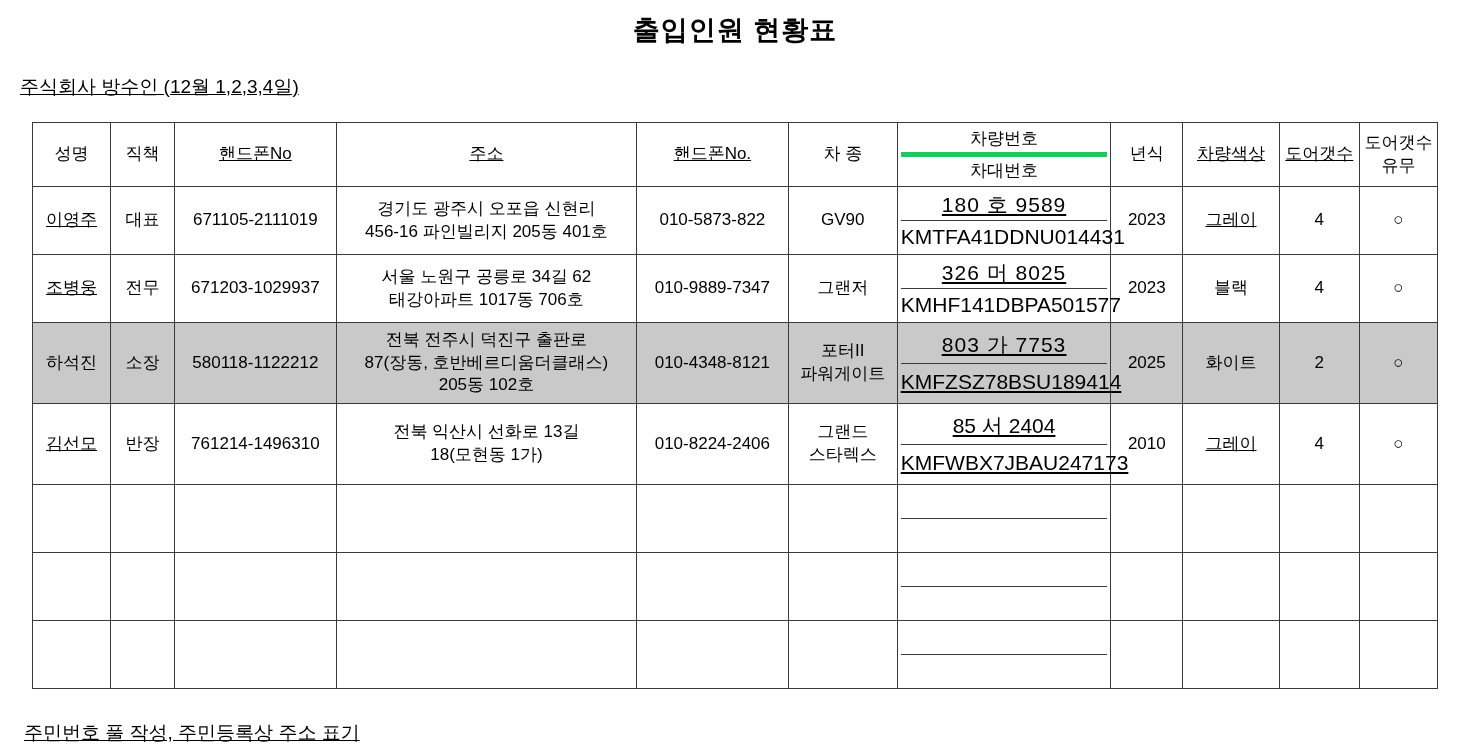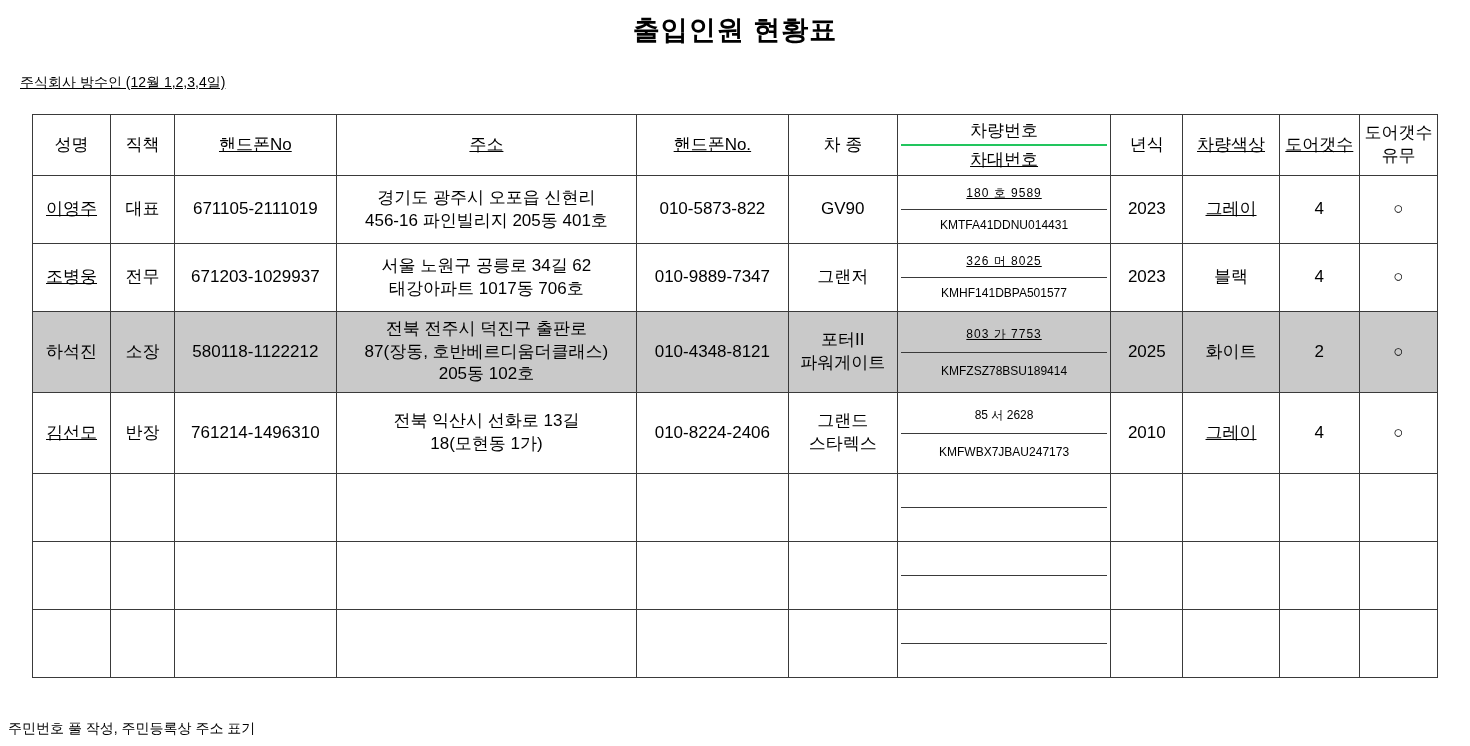--- a/index.html
+++ b/index.html
@@ -23,21 +23,21 @@
   }
   .doc-title {
     text-align: center;
     font-size: 27px;
     font-weight: bold;
     letter-spacing: 1px;
     margin-top: 12px;
     margin-bottom: 6px;
   }
   .subtitle {
-    font-size: 14px;
+    font-size: 19px;
     margin: 26px 0 0 20px;
   }
   table.main {
     border-collapse: collapse;
     margin: 22px 0 0 32px;
     width: 1406px;
     table-layout: fixed;
   }
   table.main td, table.main th {
     border: 1px solid #3a3a3a;
@@ -62,64 +62,65 @@
   .col-year    { width: 70px; }
   .col-color   { width: 94px; }
   .col-door    { width: 78px; }
   .col-black   { width: 76px; }
 
   
   .split-head {
     padding: 0;
   }
   .split-head > div {
-    border-bottom: 2px solid #22c55e;
+    border-bottom: 5px solid #22c55e;
     height: 27px;
     line-height: 27px;
   }
   .split-head > div:last-child {
     border-bottom: none;
-    text-decoration: underline;
   }
 
   
   td.split-cell {
     padding: 0;
   }
   td.split-cell > div {
     height: 31px;
     line-height: 31px;
     border-bottom: 1px solid #3a3a3a;
-    font-size: 12px;
+    font-size: 21px;
   }
   td.split-cell > div:last-child {
     border-bottom: none;
   }
   td.split-cell.tall > div {
     height: 36px;
     line-height: 36px;
+    text-decoration: underline;
   }
 
   tr.row-normal td { height: 58px; }
   tr.row-tall td   { height: 76px; }
   tr.row-empty td  { height: 56px; }
 
   tr.highlight td {
     background: #c9c9c9;
   }
 
   .underline-text {
     text-decoration: underline;
     text-decoration-color: #000;
   }
   .addr-line { display: block; }
 
   .footnote {
-    font-size: 14px;
-    margin: 8px 0 0 8px;
+    font-size: 19px;
+    margin: 8px 0 0 24px;
+    text-decoration: underline;
     display: inline-block;
   }
   .footnote-wrap {
     position: absolute;
     left: 0;
     top: 700px;
   }
   .plate-strong {
     letter-spacing: 1px;
   }
@@ -235,21 +236,21 @@
         <td><span class="underline-text">김선모</span></td>
         <td>반장</td>
         <td>761214-1496310</td>
         <td>
           <span class="addr-line">전북 익산시 선화로 13길</span>
           <span class="addr-line">18(모현동 1가)</span>
         </td>
         <td>010-8224-2406</td>
         <td>그랜드 스타렉스</td>
         <td class="split-cell tall">
-          <div>85 서 2628</div>
+          <div>85 서 2404</div>
           <div>KMFWBX7JBAU247173</div>
         </td>
         <td>2010</td>
         <td><span class="underline-text">그레이</span></td>
         <td>4</td>
         <td>○</td>
       </tr>
 
       <tr class="row-empty">
         <td></td>

